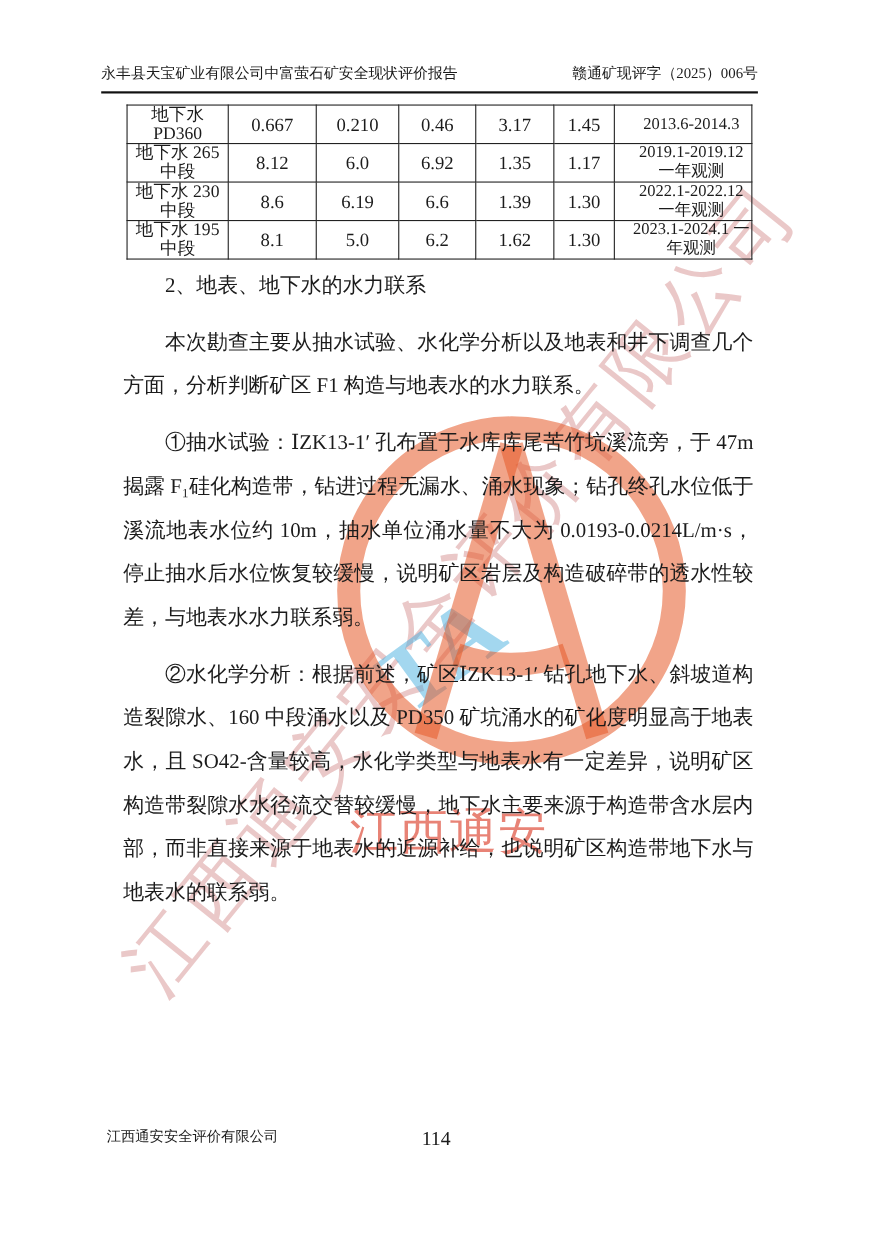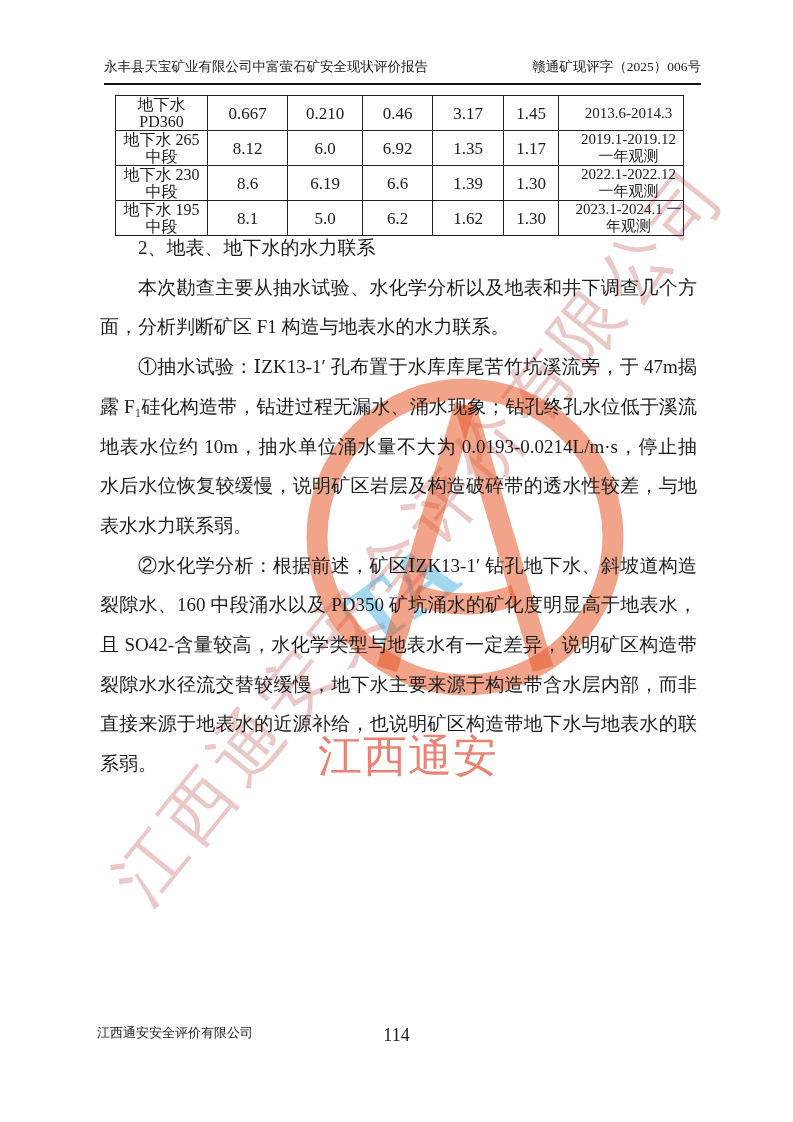--- a/index.html
+++ b/index.html
@@ -26,40 +26,40 @@
   .wm-logo{position:absolute;left:303px;top:375px;}
   .wm-red{
     position:absolute;left:408px;top:756px;
     transform:translate(-50%,-50%);
     white-space:nowrap;font-size:44px;font-weight:400;letter-spacing:1px;
     color:rgba(216,48,26,0.60);
   }
   
   .content{position:absolute;inset:0;z-index:2;}
   .header{
-    position:absolute;left:104px;top:58px;width:597px;
+    position:absolute;left:92px;top:58px;width:597px;
     display:flex;justify-content:space-between;align-items:flex-end;
     font-size:13.5px;padding-bottom:7px;border-bottom:2px solid #111;
   }
   table.gw{
     position:absolute;left:115px;top:95px;width:568px;
     border-collapse:collapse;table-layout:fixed;
     text-align:center;
   }
   table.gw td{
     border:1.5px solid #222;padding:0 1px;vertical-align:middle;
     font-size:17px;line-height:17px;height:31px;
   }
   table.gw td.c-label{font-size:16px;}
   table.gw td.c-period{font-size:15px;padding-left:16px;}
   .doc-body{
     position:absolute;left:100px;top:228px;width:597px;
     font-size:19px;line-height:39.7px;text-align:justify;
   }
-  .doc-body p{margin:0;text-indent:38px;}
+  .doc-body p{margin:12px;text-indent:38px;}
   .footer-company{
     position:absolute;left:97px;top:1024px;font-size:13px;
   }
   .footer-page{
     position:absolute;left:0;top:1025px;width:793px;
     text-align:center;font-size:18px;
   }
 </style>
 </head>
 <body>

